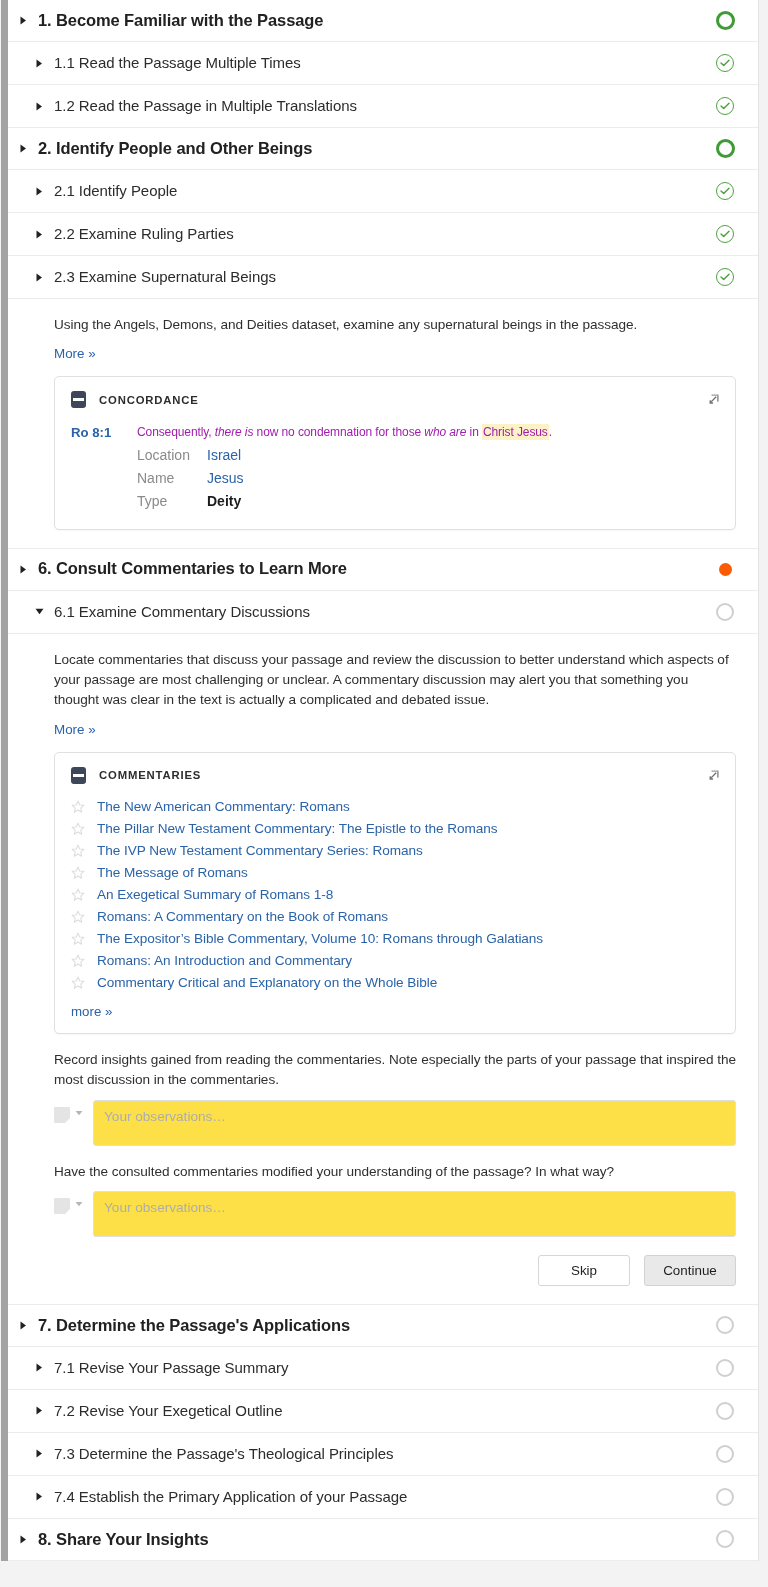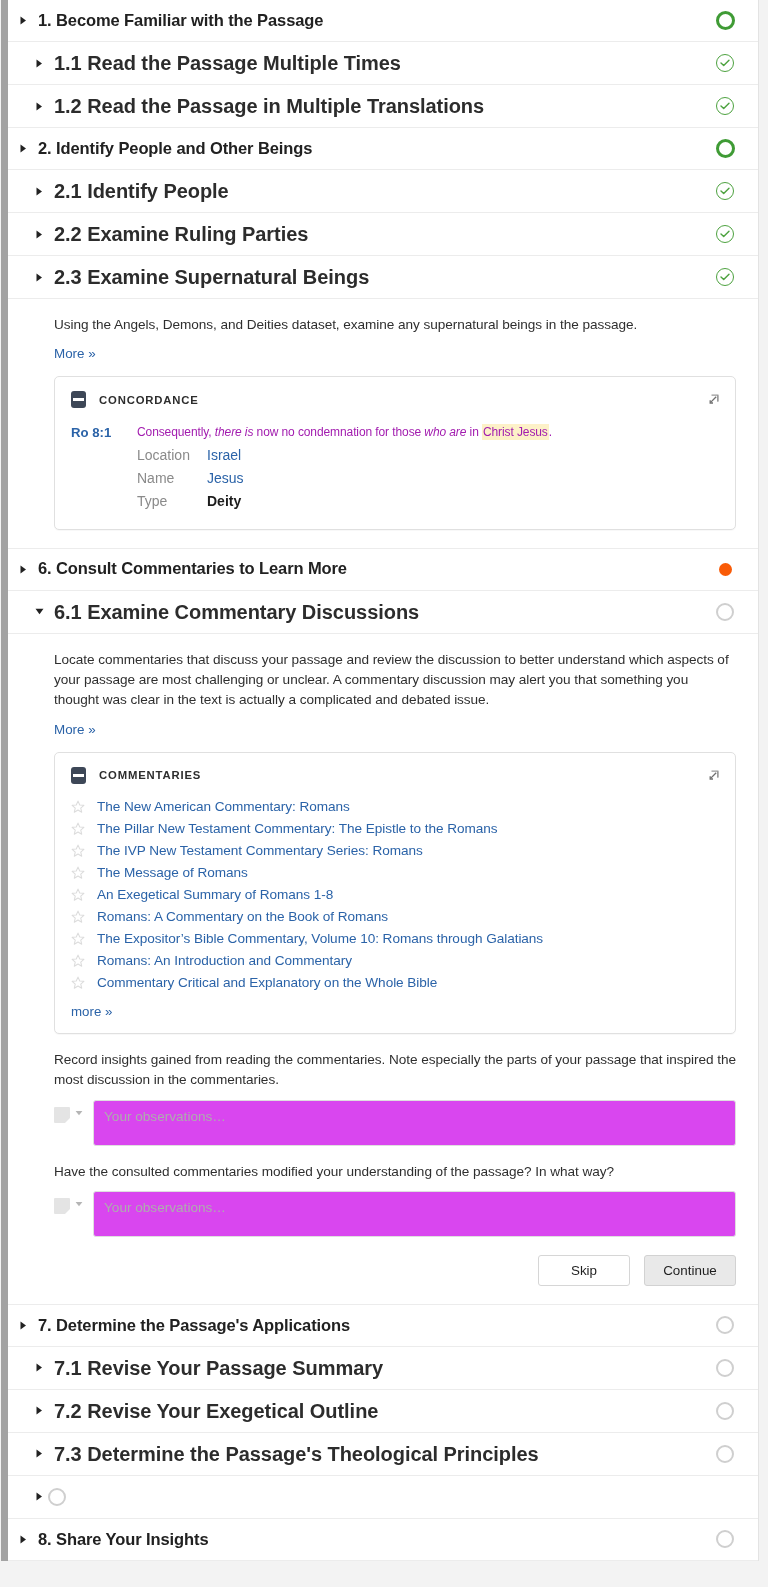--- a/index.html
+++ b/index.html
@@ -55,22 +55,22 @@
     padding-left: 8px;
     line-height: 1.2;
   }
   .row.l1 .row-label {
     font-size: 16.5px;
     font-weight: 700;
     color: #212121;
     letter-spacing: -0.1px;
   }
   .row.l2 .row-label {
-    font-size: 20px;
-    font-weight: 700;
+    font-size: 15px;
+    font-weight: 400;
     color: #2c2c2c;
     letter-spacing: -0.05px;
   }
 
   .status {
     flex: 0 0 22px;
     width: 22px;
     height: 22px;
     display: flex;
     align-items: center;
@@ -245,21 +245,21 @@
     justify-content: center;
     cursor: pointer;
   }
   .chev svg { display: block; }
   .obs-input {
     flex: 1 1 auto;
     margin-left: 5px;
     height: 46px;
     border: 1px solid #dfdfdf;
     border-radius: 3px;
-    background: #d946ef;
+    background: #fde047;
     font-family: "Liberation Sans", sans-serif;
     font-size: 13.6px;
     color: #2f2f2f;
     padding: 8px 10px;
     resize: none;
     outline: none;
   }
   .obs-input::placeholder { color: #adadad; }
 
   
@@ -616,20 +616,21 @@
           <span class="status">
             <span class="st-ring-gray"></span>
           </span>
         </div>
         <div class="row l2">
           <span class="tri">
             <svg width="7" height="9" viewBox="0 0 7 9">
               <path d="M0.5 0.5 L6 4.5 L0.5 8.5 Z" fill="#222"></path>
             </svg>
           </span>
+          <span class="row-label">7.4 Establish the Primary Application of your Passage</span>
           <span class="status">
             <span class="st-ring-gray"></span>
           </span>
         </div>
         <div class="row l1">
           <span class="tri">
             <svg width="7" height="9" viewBox="0 0 7 9">
               <path d="M0.5 0.5 L6 4.5 L0.5 8.5 Z" fill="#222"></path>
             </svg>
           </span>

